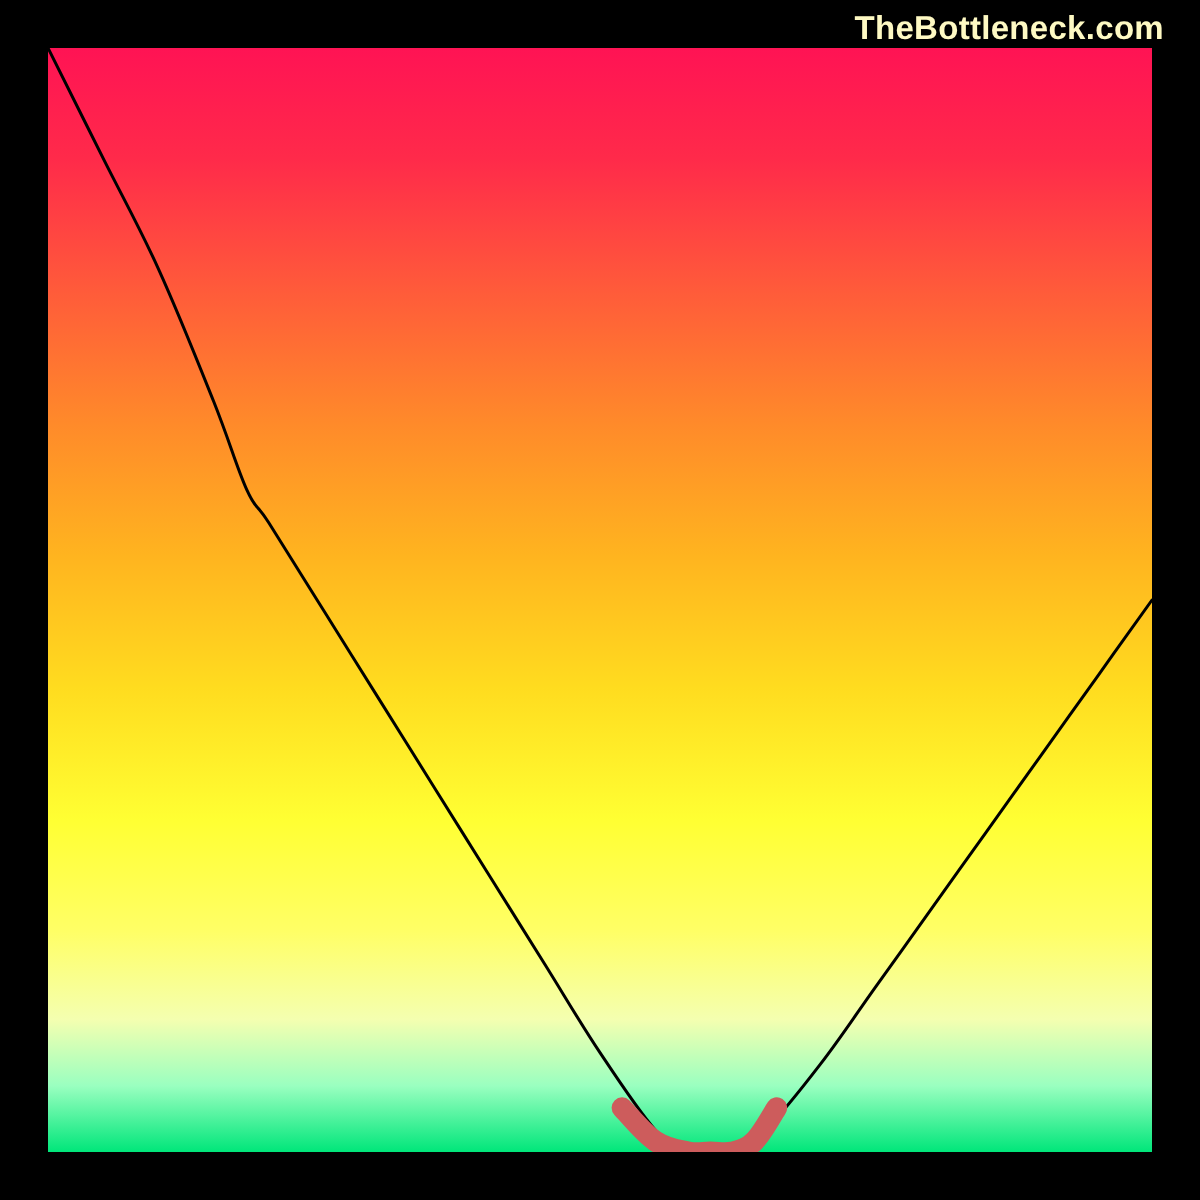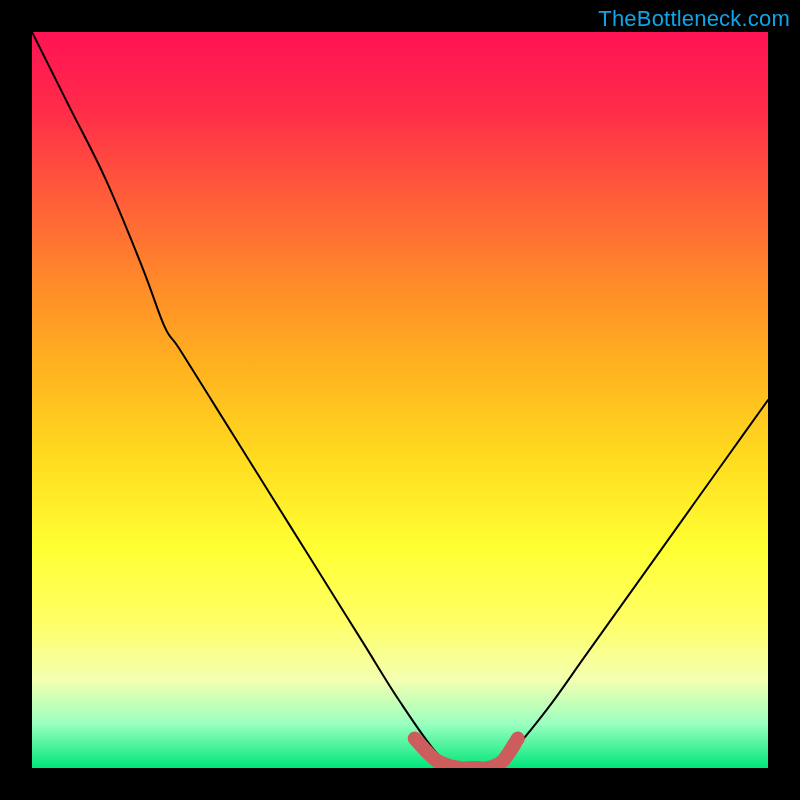--- a/index.html
+++ b/index.html
@@ -25,25 +25,25 @@
       #ffdc1f 58%,
       #ffff33 70%,
       #ffff66 80%,
       #f4ffb0 88%,
       #9affc0 94%,
       #00e67a 100%);
   }
   .watermark {
     position: absolute;
     top: 6px;
-    right: 10px;
-    color: #0ea5e9;
+    right: 24px;
+    color: #fef9c3;
     font-family: Arial, Helvetica, sans-serif;
     font-size: 22px;
-    font-weight: normal;
+    font-weight: bold;
     letter-spacing: 0.2px;
     user-select: none;
   }
   .curve-svg {
     position: absolute;
     left: 0; top: 0;
     width: 736px; height: 736px;
   }
   .curve-black {
     fill: none;

